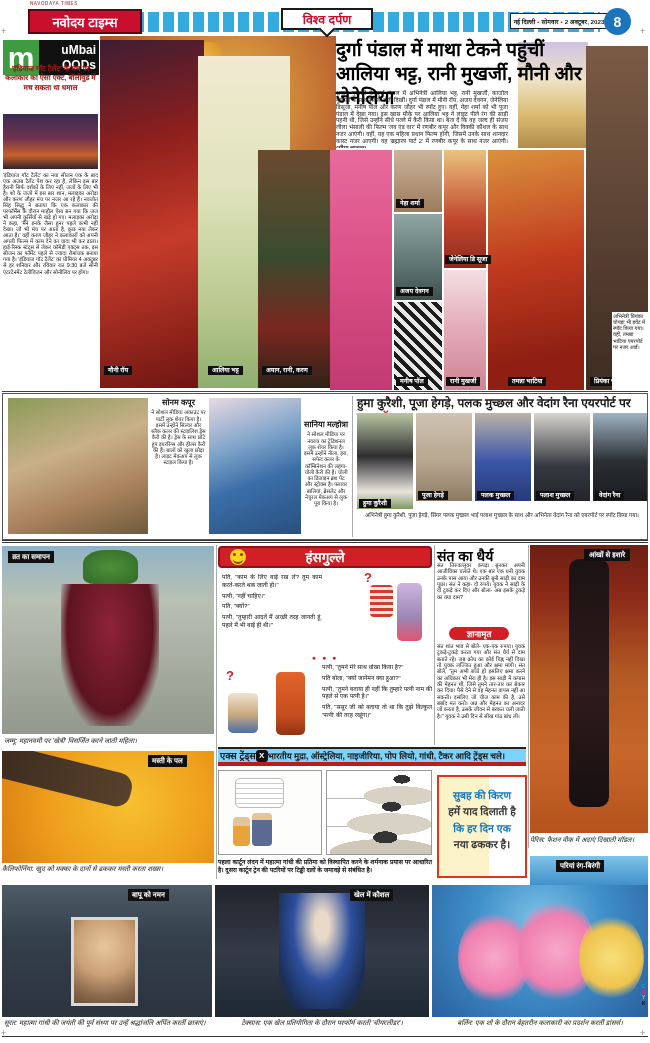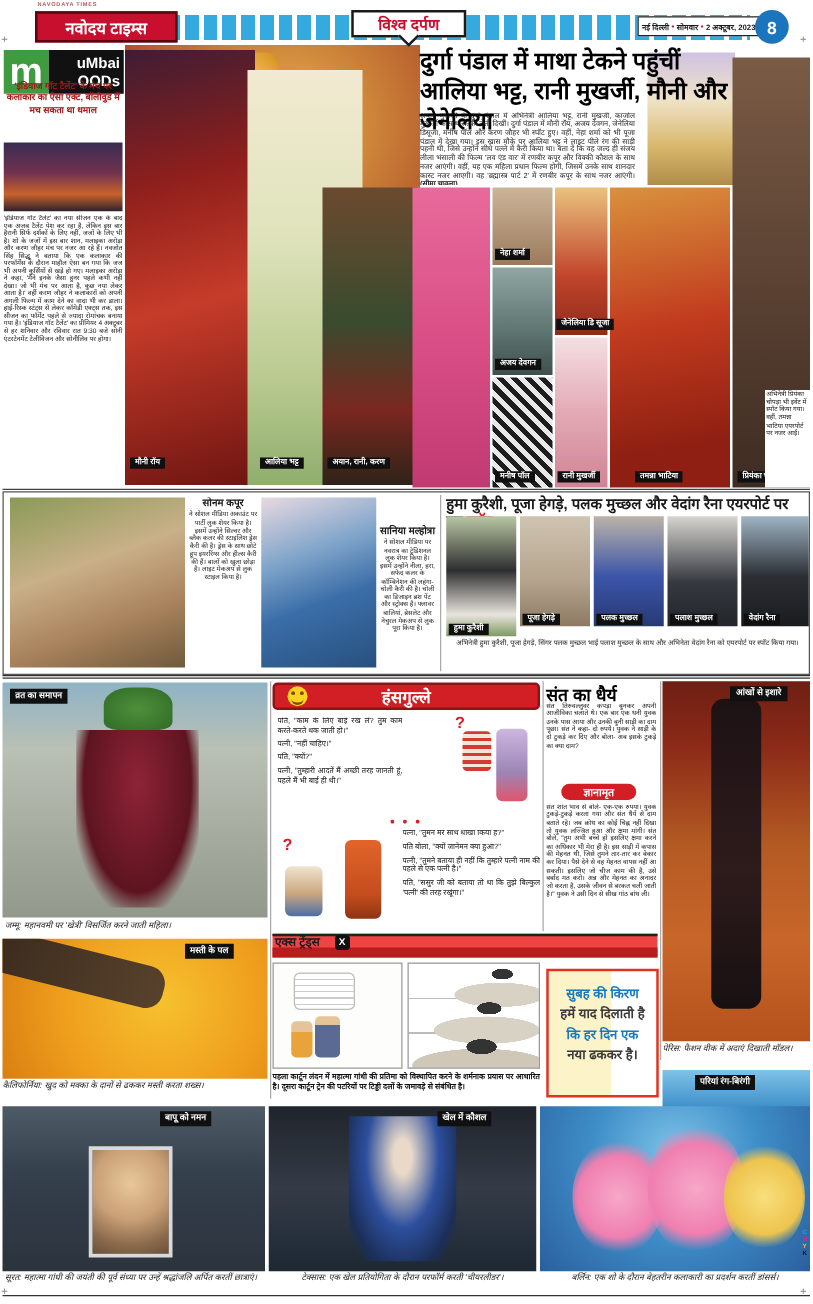--- a/index.html
+++ b/index.html
@@ -114,21 +114,21 @@
   .qmark{position:absolute;color:#d21f26;font-weight:bold;font-size:13px;z-index:5;}
   .q1{left:364px;top:570px;}
   .joke-dots{position:absolute;left:218px;top:654px;width:214px;text-align:center;color:#d21f26;font-size:7px;letter-spacing:2px;}
   .ct-joke2{left:222px;top:666px;width:96px;height:78px;background:#fff;}
   .ct-joke2 .m2{position:absolute;left:6%;top:34%;width:32%;height:52%;background:linear-gradient(180deg,#f0e3d0,#caa77e 55%,#4a6ea8);border-radius:5px;}
   .ct-joke2 .w2{position:absolute;left:56%;top:8%;width:30%;height:80%;background:linear-gradient(180deg,#e2642a,#c44d1e 70%,#8e3413);border-radius:5px;}
   .q2{left:226px;top:668px;}
   .joke2-text{left:322px;top:664px;width:110px;height:82px;}
 
   
-  .xtrends{position:absolute;left:218px;top:747px;width:308px;height:19px;border-top:2px solid #222;border-bottom:8px solid #b91c1c;display:flex;align-items:center;gap:12px;padding:0 2px;z-index:4;background:#ef4444;}
+  .xtrends{position:absolute;left:218px;top:747px;width:308px;height:19px;border-top:2px solid #222;border-bottom:4px solid #b91c1c;display:flex;align-items:center;gap:0;padding:0 2px;z-index:4;background:#7dd3fc;}
   .xtrends .xlabel{font-weight:bold;font-size:9.5px;white-space:nowrap;}
   .xtrends .xlogo{width:12px;height:12px;background:#111;color:#fff;border-radius:3px;font-size:8px;font-weight:bold;display:flex;align-items:center;justify-content:center;flex:0 0 auto;}
   .xtrends .xtext{font-weight:bold;font-size:8.6px;white-space:nowrap;overflow:hidden;}
 
   
   .ct-a{left:218px;top:770px;width:104px;height:85px;background:#fdfdfb;border:1px solid #999;}
   .ct-a .bub{position:absolute;left:16%;top:8%;width:48%;height:36%;border:1px solid #bbb;border-radius:5px;background:repeating-linear-gradient(180deg,#fff 0 4px,#ccc 4px 5px);}
   .ct-a .s1{position:absolute;left:14%;top:56%;width:16%;height:34%;background:linear-gradient(180deg,#e5c49a 0 30%,#e9a33b 30%);border-radius:4px;}
   .ct-a .s2{position:absolute;left:32%;top:50%;width:20%;height:40%;background:linear-gradient(180deg,#e5c49a 0 22%,#5a6a92 22%);border-radius:4px;}
   .ct-b{left:326px;top:770px;width:106px;height:85px;border:1px solid #999;background:
@@ -316,20 +316,21 @@
   <div class="joke-text joke2-text">
     <p>पत्नी, "तुमने मेरे साथ धोखा किया है?"</p>
     <p>पति बोला, "क्यों जानेमन क्या हुआ?"</p>
     <p>पत्नी, "तुमने बताया ही नहीं कि तुम्हारे पत्नी नाम की पहले से एक पत्नी है।"</p>
     <p>पति, "ससुर जी को बताया तो था कि तुझे बिल्कुल 'पत्नी' की तरह रखूंगा।"</p>
   </div>
 
   <div class="xtrends">
     <span class="xlabel">एक्स ट्रेंड्स</span>
     <span class="xlogo">X</span>
+    <span class="xtext">भारतीय मुद्रा, ऑस्ट्रेलिया, नाइजीरिया, पोप लियो, गांधी, टैकर आदि ट्रेंड्स चले।</span>
   </div>
 
   <div class="photo ct-a">
     <div class="bub"></div>
     <div class="s1"></div>
     <div class="s2"></div>
   </div>
   <div class="photo ct-b"></div>
   <div class="ct-caption">पहला कार्टून लंदन में महात्मा गांधी की प्रतिमा को विस्थापित करने के शर्मनाक प्रयास पर आधारित है। दूसरा कार्टून ट्रेन की पटरियों पर टिड्डी दलों के जमावड़े से संबंधित है।</div>
 

